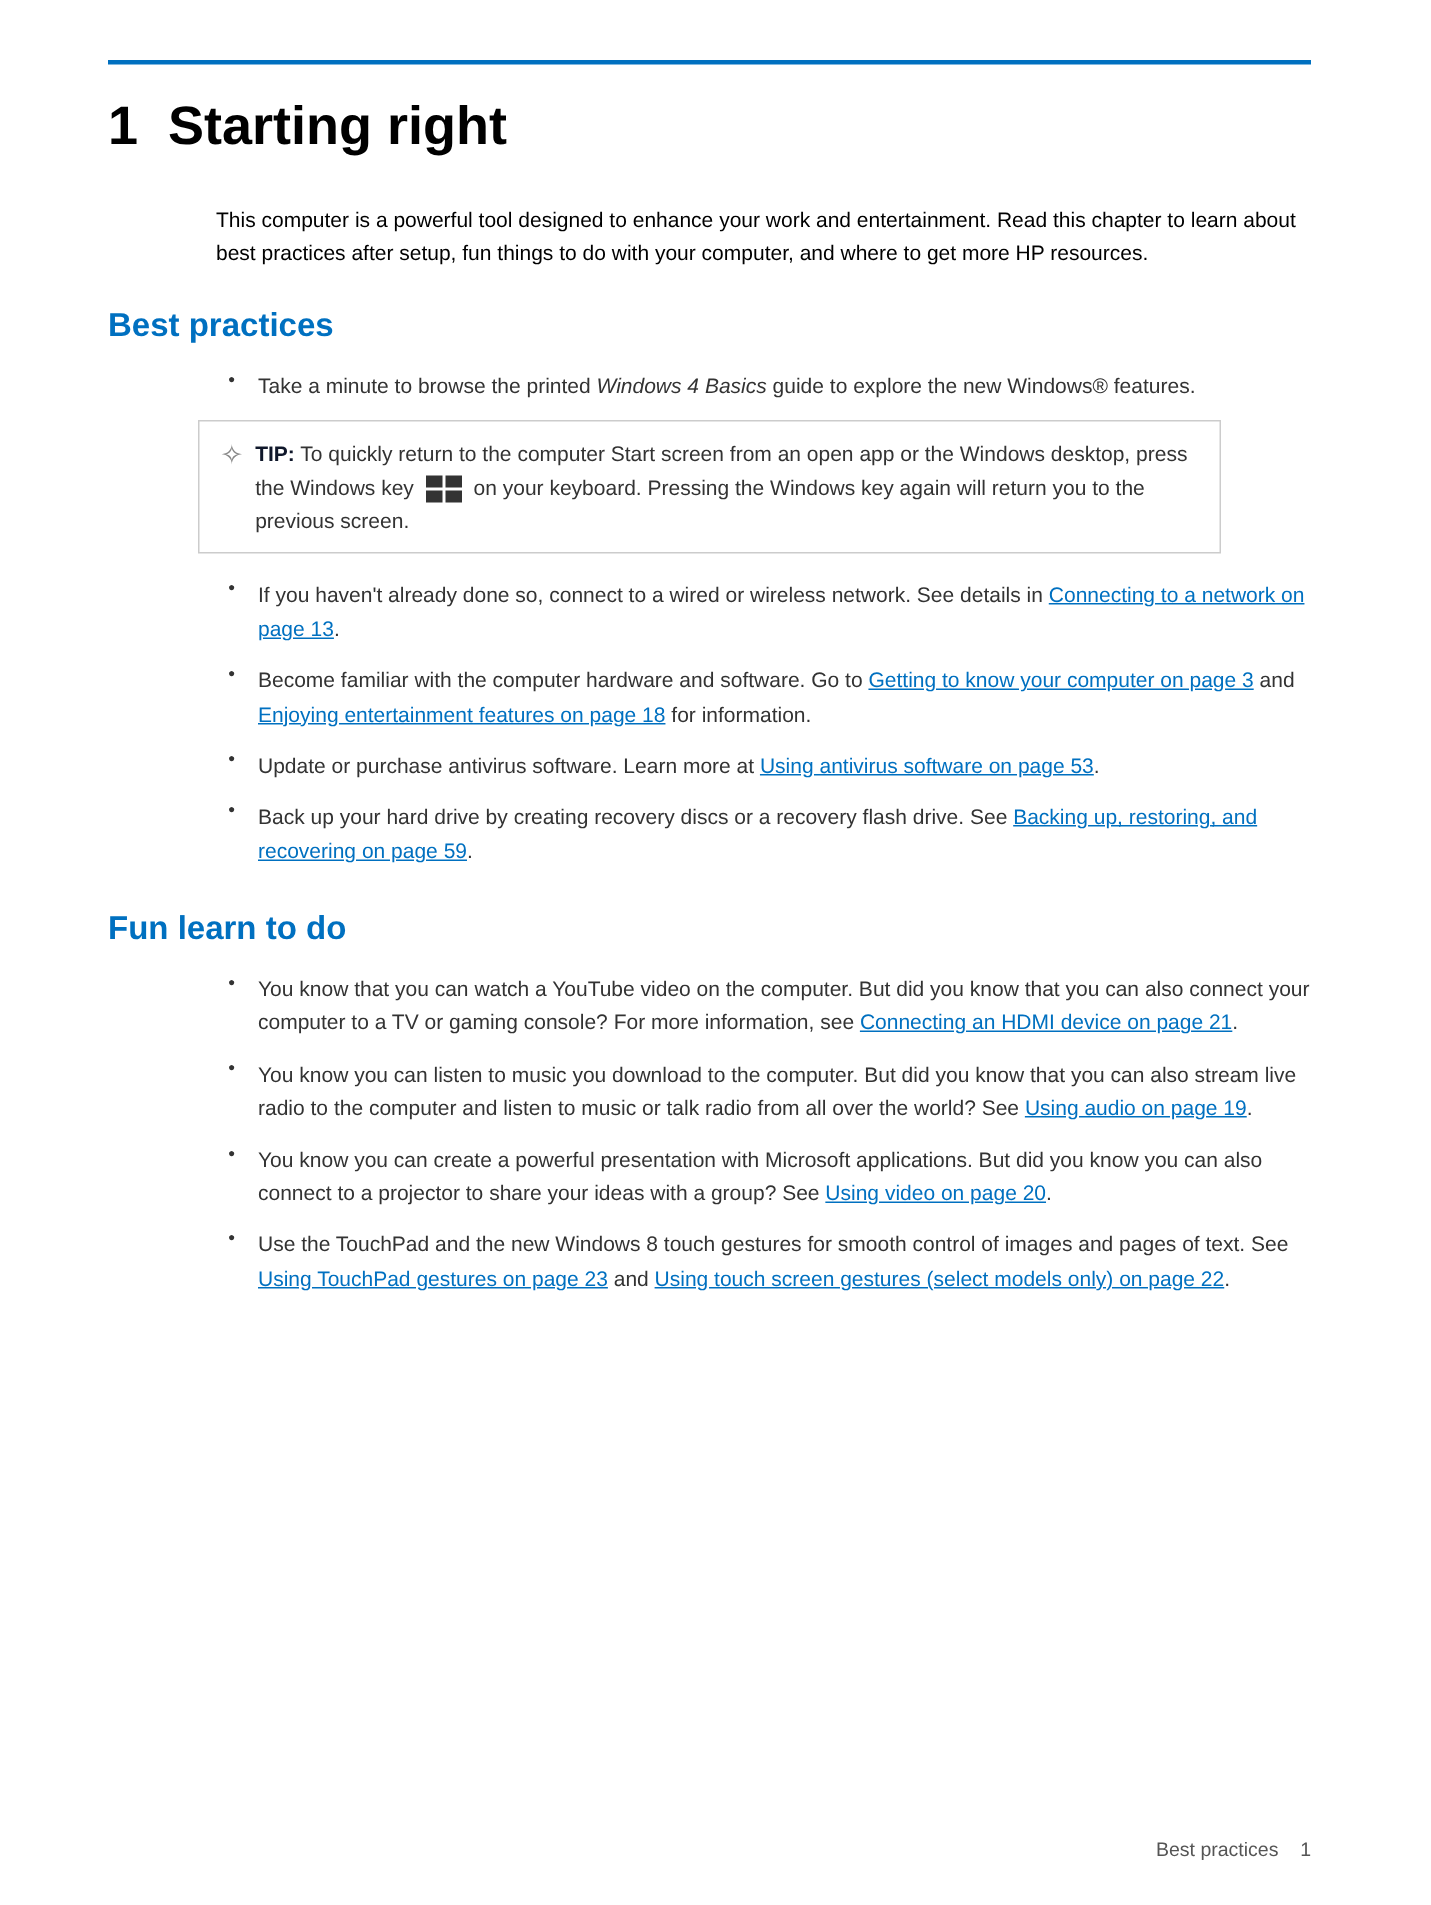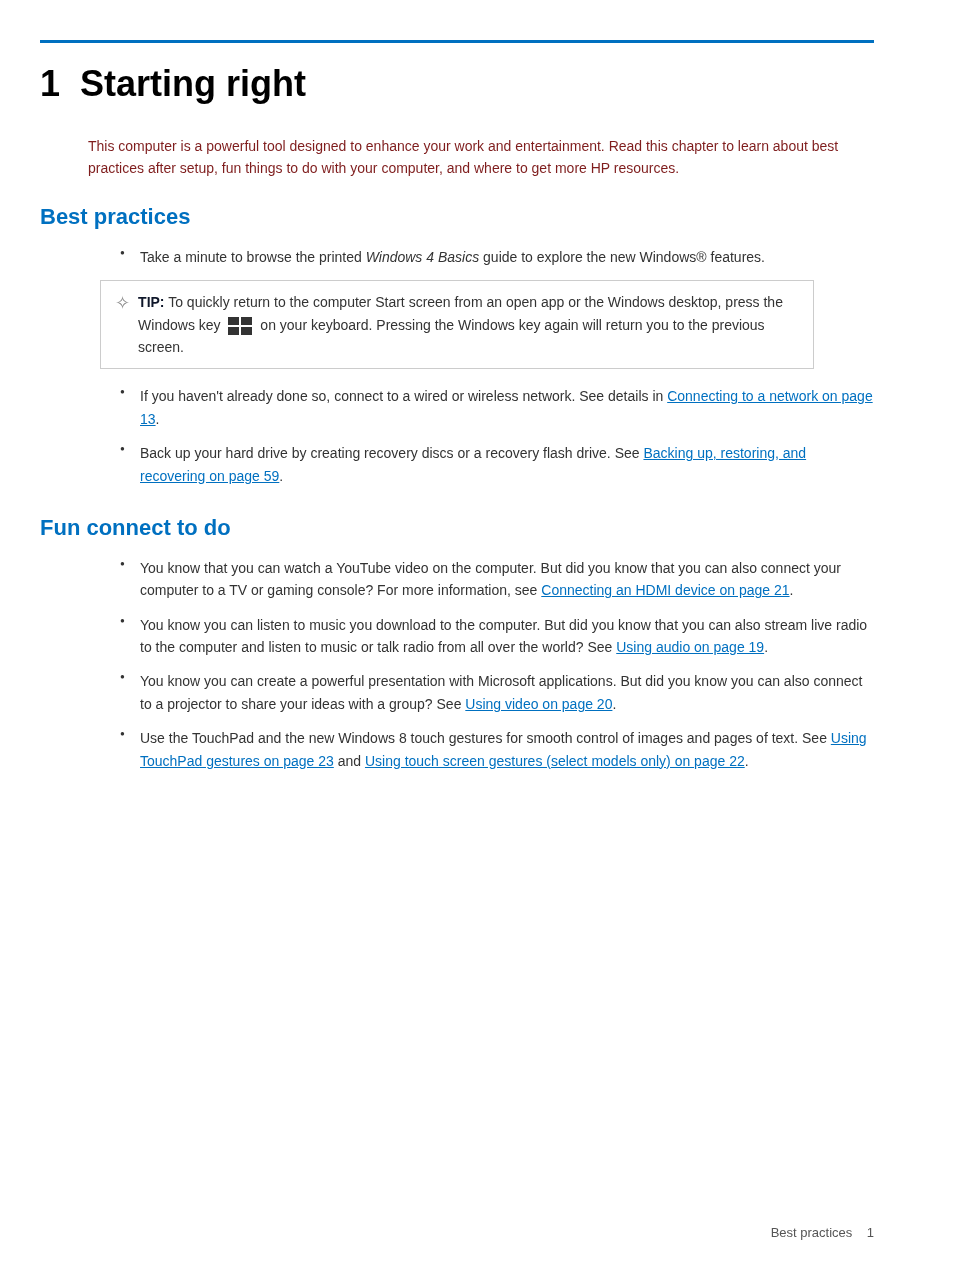--- a/index.html
+++ b/index.html
@@ -12,21 +12,21 @@
       font-family: Arial, Helvetica, sans-serif;
       font-size: 14px;
       color: #333;
       background: #fff;
       width: 954px;
       min-height: 1270px;
       padding: 0;
     }
 
     .page {
-      padding: 40px 80px 60px 40px;
+      padding: 40px 80px 60px 72px;
       position: relative;
       min-height: 1270px;
     }
 
     .top-border {
       height: 3px;
       background: #0070C0;
       margin-bottom: 20px;
     }
 
@@ -35,23 +35,23 @@
       font-weight: bold;
       color: #000;
       margin-bottom: 30px;
     }
 
     .chapter-title .chapter-num {
       margin-right: 20px;
     }
 
     .intro-text {
-      margin: 0 0 24px 48px;
-      line-height: 1.6;
-      color: #7f1d1d;
+      margin: 0 0 24px 72px;
+      line-height: 1.6;
+      color: #000000;
     }
 
     .section-heading {
       font-size: 22px;
       font-weight: bold;
       color: #0070C0;
       margin-bottom: 16px;
       margin-top: 10px;
     }
 
@@ -169,25 +169,31 @@
       </svg>
       <span>on your keyboard. Pressing the Windows key again will return you to the previous screen.</span>
     </div>
   </div>
 
   <ul class="bullet-list">
     <li>
       <span>If you haven't already done so, connect to a wired or wireless network. See details in </span><a href="#">Connecting to a network on page 13</a><span>.</span>
     </li>
     <li>
+      <span>Become familiar with the computer hardware and software. Go to </span><a href="#">Getting to know your computer on page 3</a><span> and </span><a href="#">Enjoying entertainment features on page 18</a><span> for information.</span>
+    </li>
+    <li>
+      <span>Update or purchase antivirus software. Learn more at </span><a href="#">Using antivirus software on page 53</a><span>.</span>
+    </li>
+    <li>
       <span>Back up your hard drive by creating recovery discs or a recovery flash drive. See </span><a href="#">Backing up, restoring, and recovering on page 59</a><span>.</span>
     </li>
   </ul>
 
-  <h2 class="section-heading" style="margin-top:28px;">Fun connect to do</h2>
+  <h2 class="section-heading" style="margin-top:28px;">Fun learn to do</h2>
 
   <ul class="bullet-list">
     <li>
       <span>You know that you can watch a YouTube video on the computer. But did you know that you can also connect your computer to a TV or gaming console? For more information, see </span><a href="#">Connecting an HDMI device on page 21</a><span>.</span>
     </li>
     <li>
       <span>You know you can listen to music you download to the computer. But did you know that you can also stream live radio to the computer and listen to music or talk radio from all over the world? See </span><a href="#">Using audio on page 19</a><span>.</span>
     </li>
     <li>
       <span>You know you can create a powerful presentation with Microsoft applications. But did you know you can also connect to a projector to share your ideas with a group? See </span><a href="#">Using video on page 20</a><span>.</span>

